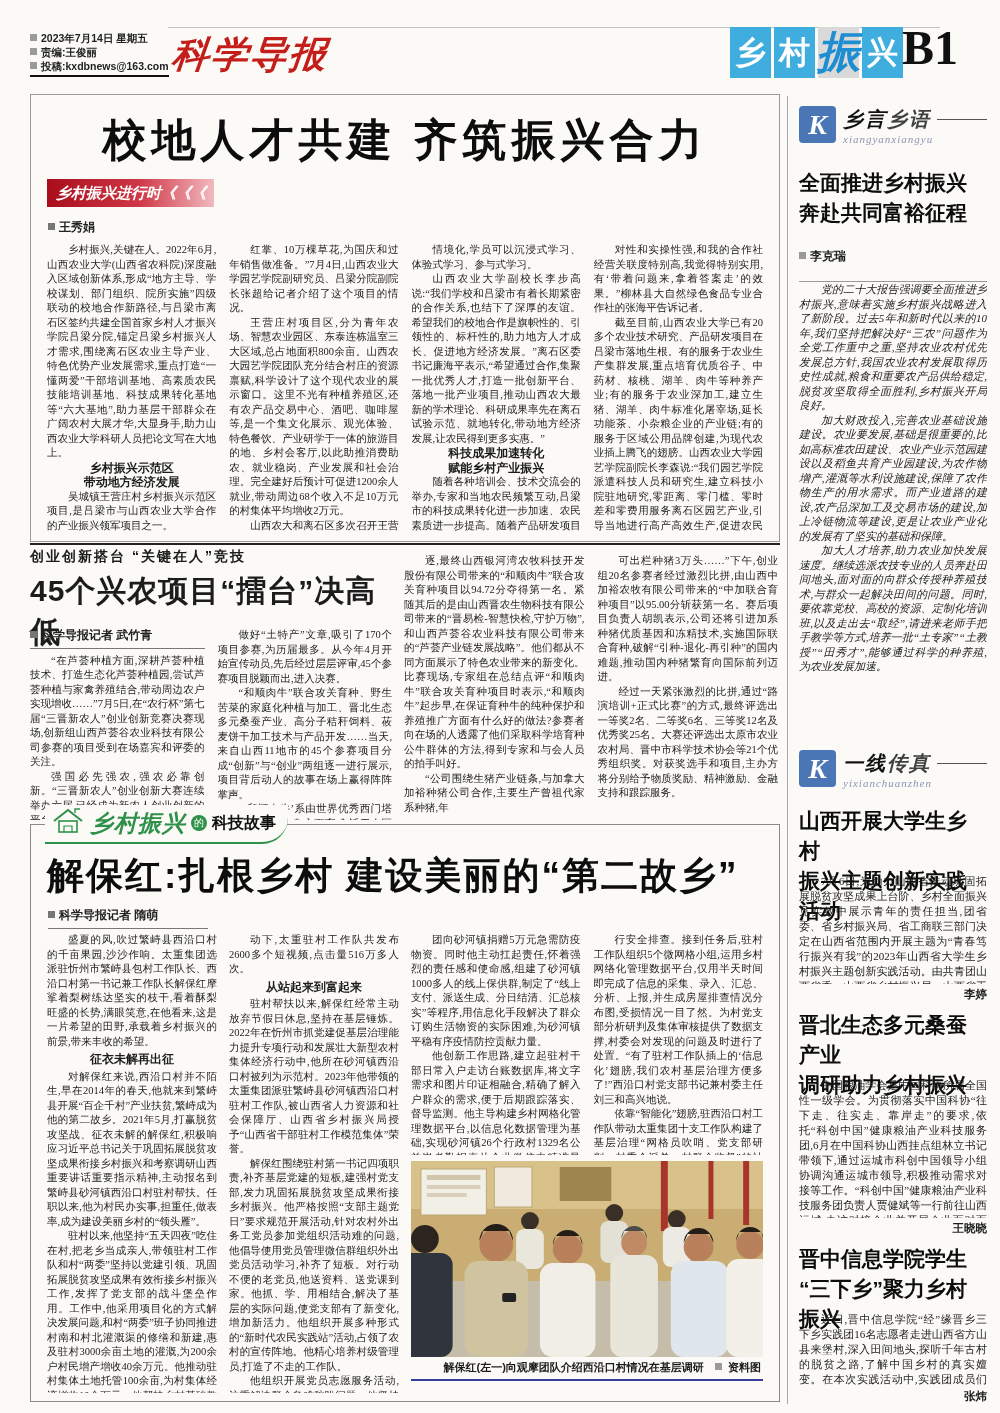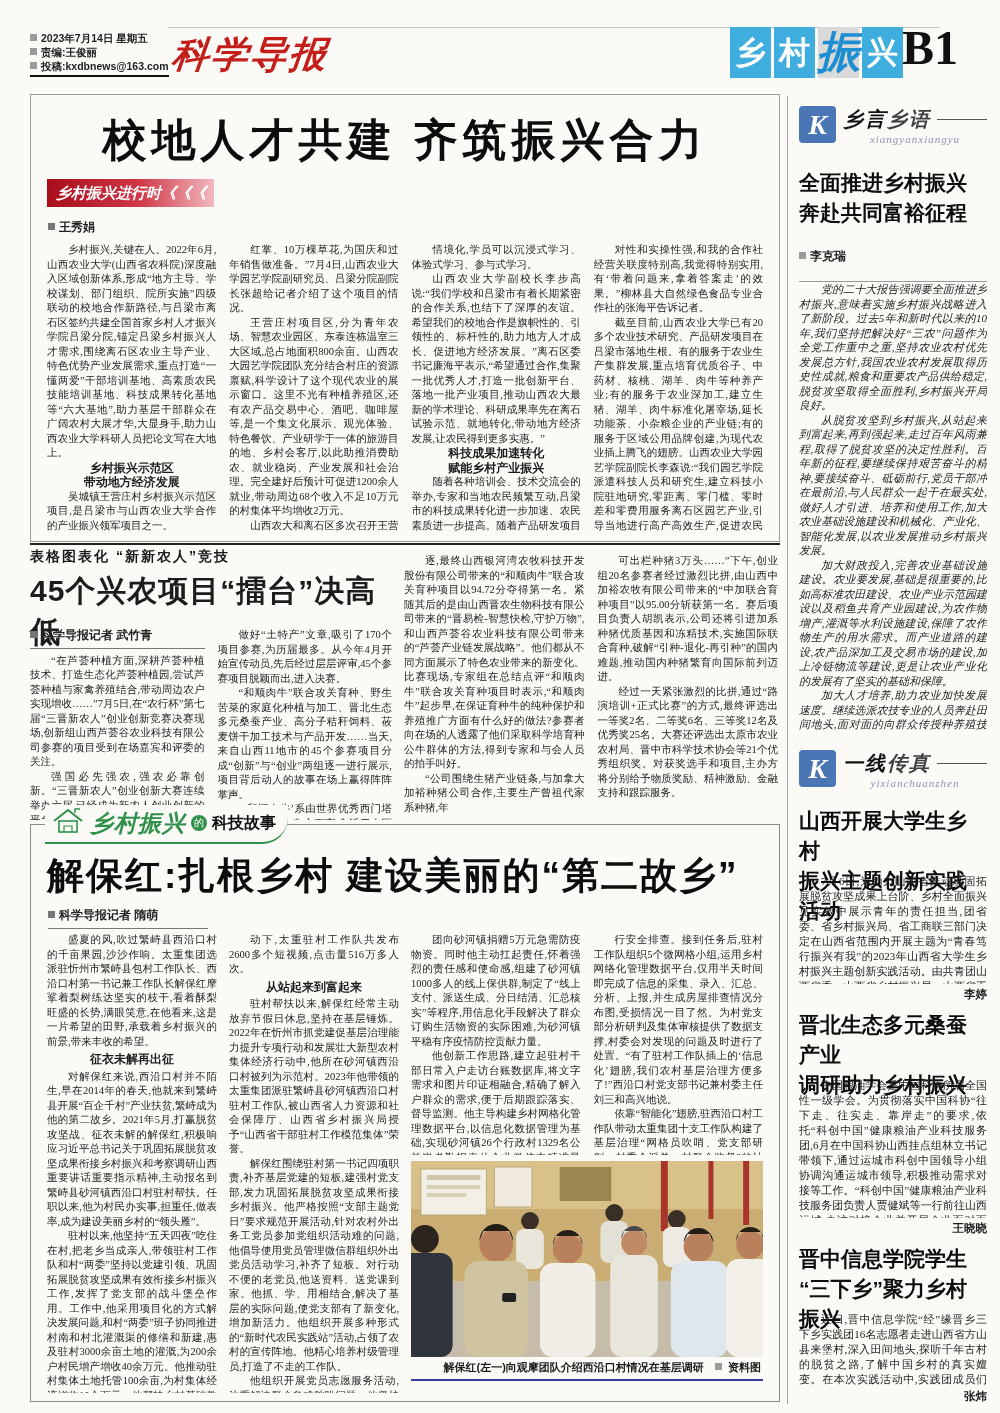--- a/index.html
+++ b/index.html
@@ -68,21 +68,21 @@
   .vdivider{left:787px;top:96px;height:1308px;border-left:1px solid #a8a8a8;}
   .sidebar{left:799px;top:100px;width:188px;height:1308px;}
   .slogo{display:flex;align-items:flex-start;gap:7px;}
   .kblock{width:37px;height:37px;background:#4b76b5;color:#fff;border-radius:4px;font-family:"Liberation Serif",serif;
         font-size:28px;font-weight:bold;font-style:italic;display:flex;align-items:center;justify-content:center;}
   .slogo-names{flex:1;}
   .slogo-row{display:flex;align-items:center;font-size:20px;font-weight:bold;font-style:italic;
         font-family:"Liberation Serif",serif;letter-spacing:2px;}
   .slogo-row:after{content:"";flex:1;border-top:1px solid #555;margin-left:6px;}
   .sn-black{color:#111;} .sn-blue{color:#404040;}
-  .pinyin{font-size:11px;font-style:italic;color:#8b93b4;letter-spacing:1px;text-align:center;}
+  .pinyin{font-size:11px;font-style:italic;color:#8b93b4;letter-spacing:1px;}
   .stitle{font-family:"Liberation Sans",sans-serif;font-weight:900;font-size:21px;line-height:30px;color:#0d0d0d;}
   .sbyline{border-bottom:1px solid #999;padding-bottom:16px;}
   .sbody{font-size:11px;line-height:14.5px;text-align:justify;overflow:hidden;font-style:italic;}
   .sbody-song{font-size:11px;line-height:15px;text-align:justify;overflow:hidden;font-style:normal;}
   .author{text-align:right;font-weight:bold;font-size:11.5px;font-family:"Liberation Sans",sans-serif;margin-top:1px;}
 </style>
 </head>
 <body>
 
 <div class="abs hdr-rule"></div>
@@ -126,21 +126,21 @@
     <div class="col">
         <p class="it-p">对性和实操性强,和我的合作社经营关联度特别高,我觉得特别实用,有‘带着问题来,拿着答案走’的效果。”柳林县大自然绿色食品专业合作社的张海平告诉记者。</p>
         <p class="it-p">截至目前,山西农业大学已有20多个农业技术研究、产品研发项目在吕梁市落地生根。有的服务于农业生产集群发展,重点培育优质谷子、中药材、核桃、湖羊、肉牛等种养产业;有的服务于农业深加工,建立生猪、湖羊、肉牛标准化屠宰场,延长功能茶、小杂粮企业的产业链;有的服务于区域公用品牌创建,为现代农业插上腾飞的翅膀。山西农业大学园艺学院副院长李森说:“我们园艺学院派遣科技人员和研究生,建立科技小院驻地研究,零距离、零门槛、零时差和零费用服务离石区园艺产业,引导当地进行高产高效生产,促进农民增收,助力当地文化建设和农业发展。”</p>
       </div>
   </div>
 </div>
 <div class="abs thickrule"></div>
 
 <div class="abs mid">
   <div class="mid-left">
-    <div class="kicker">表格图表化 “新新农人”竞技</div>
+    <div class="kicker">创业创新搭台 “关键在人”竞技</div>
     <div class="mid-headline">45个兴农项目“擂台”决高低</div>
     <div class="cols mid-left-cols">
       <div class="col">
         <div class="byline mid-byline"><span class="sq dark"></span><span>科学导报记者 武竹青</span></div>
         <div>
             <p class="it-p">“在芦荟种植方面,深耕芦荟种植技术、打造生态化芦荟种植园,尝试芦荟种植与家禽养殖结合,带动周边农户实现增收……”7月5日,在“农行杯”第七届“三晋新农人”创业创新竞赛决赛现场,创新组山西芦荟谷农业科技有限公司参赛的项目受到在场嘉宾和评委的关注。</p>
             <p class="it-p">强国必先强农,强农必靠创新。“三晋新农人”创业创新大赛连续举办六届,已经成为新农人创业创新的平台、乡村创客成果展示的舞台、农业企业竞争力比拼的擂台。此届大赛以“创业振兴乡村 奋斗成就梦想”为主题,紧扣</p>
           </div>
       </div>
       <div class="col">
@@ -277,21 +277,20 @@
   </div>
   <div class="stitle" style="position:absolute;top:68px;left:0;">
     <div>全面推进乡村振兴</div>
     <div>奔赴共同富裕征程</div>
   </div>
   <div class="byline sbyline" style="position:absolute;top:148px;left:0;right:0;">
     <span class="sq"></span><span>李克瑞</span>
   </div>
   <div class="sbody" style="position:absolute;top:182px;left:0;right:0;height:452px;">
       <p class="it-p">党的二十大报告强调要全面推进乡村振兴,意味着实施乡村振兴战略进入了新阶段。过去5年和新时代以来的10年,我们坚持把解决好“三农”问题作为全党工作重中之重,坚持农业农村优先发展总方针,我国农业农村发展取得历史性成就,粮食和重要农产品供给稳定,脱贫攻坚取得全面胜利,乡村振兴开局良好。</p>
-      <p class="it-p">从脱贫攻坚到乡村振兴,从站起来到富起来,再到强起来,走过百年风雨兼程,取得了脱贫攻坚的决定性胜利。百年新的征程,要继续保持艰苦奋斗的精神,要接续奋斗、砥砺前行,党员干部冲在最前沿,与人民群众一起干在最实处,做好人才引进、培养和使用工作,加大农业基础设施建设和机械化、产业化、智能化发展,以农业发展推动乡村振兴发展。</p>
       <p class="it-p">加大财政投入,完善农业基础设施建设。农业要发展,基础是很重要的,比如高标准农田建设、农业产业示范园建设以及稻鱼共育产业园建设,为农作物增产,灌溉等水利设施建设,保障了农作物生产的用水需求。而产业道路的建设,农产品深加工及交易市场的建设,加上冷链物流等建设,更是让农业产业化的发展有了坚实的基础和保障。</p>
       <p class="it-p">加大人才培养,助力农业加快发展速度。继续选派农技专业的人员奔赴田间地头,面对面的向群众传授种养殖技术,与群众一起解决田间的问题。同时,要依靠党校、高校的资源、定制化培训班,以及走出去“取经”,请进来老师手把手教学等方式,培养一批“土专家”“土教授”“田秀才”,能够通过科学的种养殖,为农业发展加速。</p>
     </div>
 
   <div class="slogo" style="position:absolute;top:650px;left:0;right:0;">
     <div class="kblock">K</div>
     <div class="slogo-names">
       <div class="slogo-row">
           <span class="sn-black">一线</span>
           <span class="sn-blue">传真</span>

